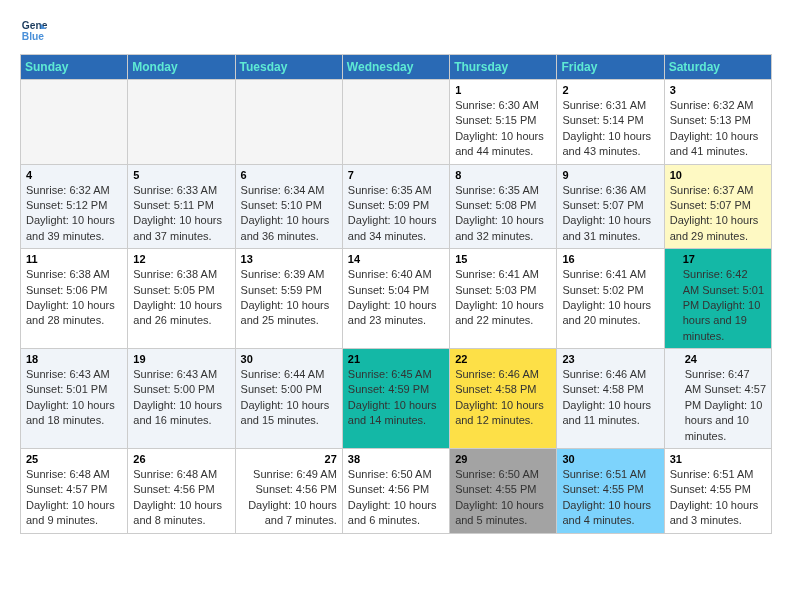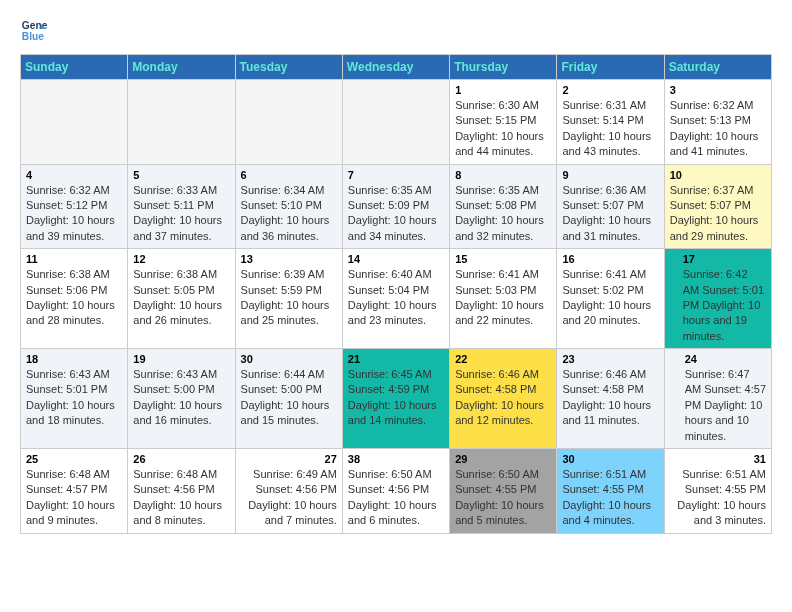--- a/index.html
+++ b/index.html
@@ -328,21 +328,21 @@
 Daylight: 10 hours
 and 5 minutes.</div>
         </td>
         <td style="background: #7dd3fc;">
           <div class="day-num">30</div>
           <div class="day-info">Sunrise: 6:51 AM
 Sunset: 4:55 PM
 Daylight: 10 hours
 and 4 minutes.</div>
         </td>
-        <td style="background: rgb(255, 255, 255); text-align: right;">
+        <td style="background: rgb(255, 255, 255);">
           <div class="day-num">31</div>
           <div class="day-info">Sunrise: 6:51 AM
 Sunset: 4:55 PM
 Daylight: 10 hours
 and 3 minutes.</div>
         </td>
       </tr>
     </tbody>
 </table>
 

